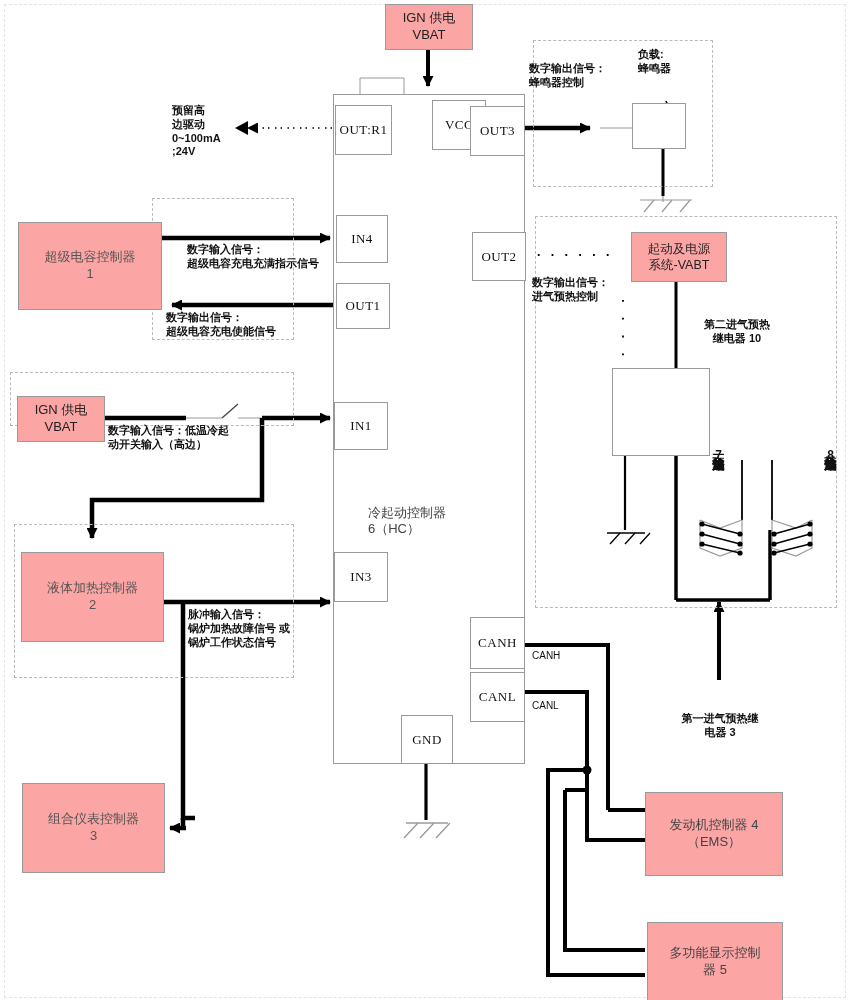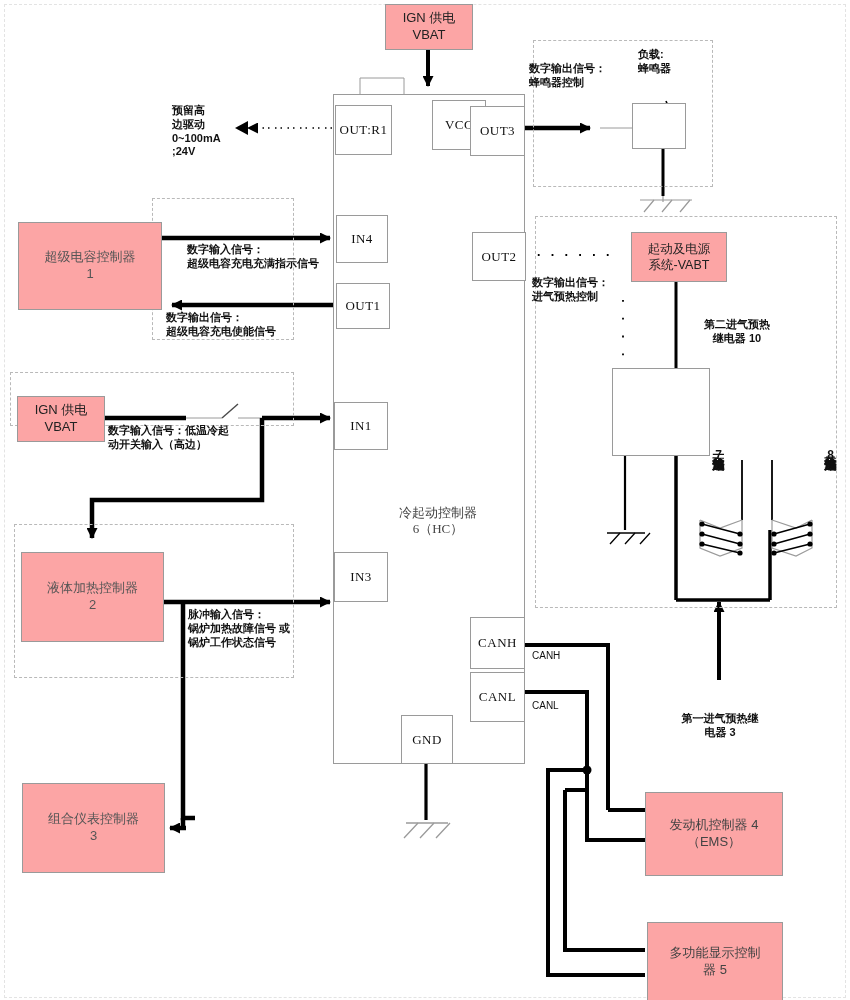--- a/index.html
+++ b/index.html
@@ -174,21 +174,21 @@
   <div class="port" style="left:470px;top:106px;width:53px;height:48px;">OUT3</div>
   <div class="port" style="left:336px;top:215px;width:50px;height:46px;">IN4</div>
   <div class="port" style="left:336px;top:283px;width:52px;height:44px;">OUT1</div>
   <div class="port" style="left:472px;top:232px;width:52px;height:47px;">OUT2</div>
   <div class="port" style="left:334px;top:402px;width:52px;height:46px;">IN1</div>
   <div class="port" style="left:334px;top:552px;width:52px;height:48px;">IN3</div>
   <div class="port" style="left:470px;top:617px;width:53px;height:50px;">CANH</div>
   <div class="port" style="left:470px;top:672px;width:53px;height:48px;">CANL</div>
   <div class="port" style="left:401px;top:715px;width:50px;height:47px;">GND</div>
 
-  <div class="lbl" style="left:368px;top:505px;width:140px;text-align:center;font-size:13px;color:#444;font-family:Liberation Serif, serif;">冷起动控制器
+  <div class="lbl" style="left:368px;top:505px;width:140px;text-align:left;font-size:13px;color:#444;">冷起动控制器
 6（HC）</div>
 
   <div class="box" style="left:385px;top:4px;width:86px;height:44px;">IGN 供电
 VBAT</div>
   <div class="box" style="left:18px;top:222px;width:142px;height:86px;color:#555;">超级电容控制器
 1</div>
   <div class="box" style="left:17px;top:396px;width:86px;height:44px;">IGN 供电
 VBAT</div>
   <div class="box" style="left:21px;top:552px;width:141px;height:88px;color:#555;">液体加热控制器
 2</div>

